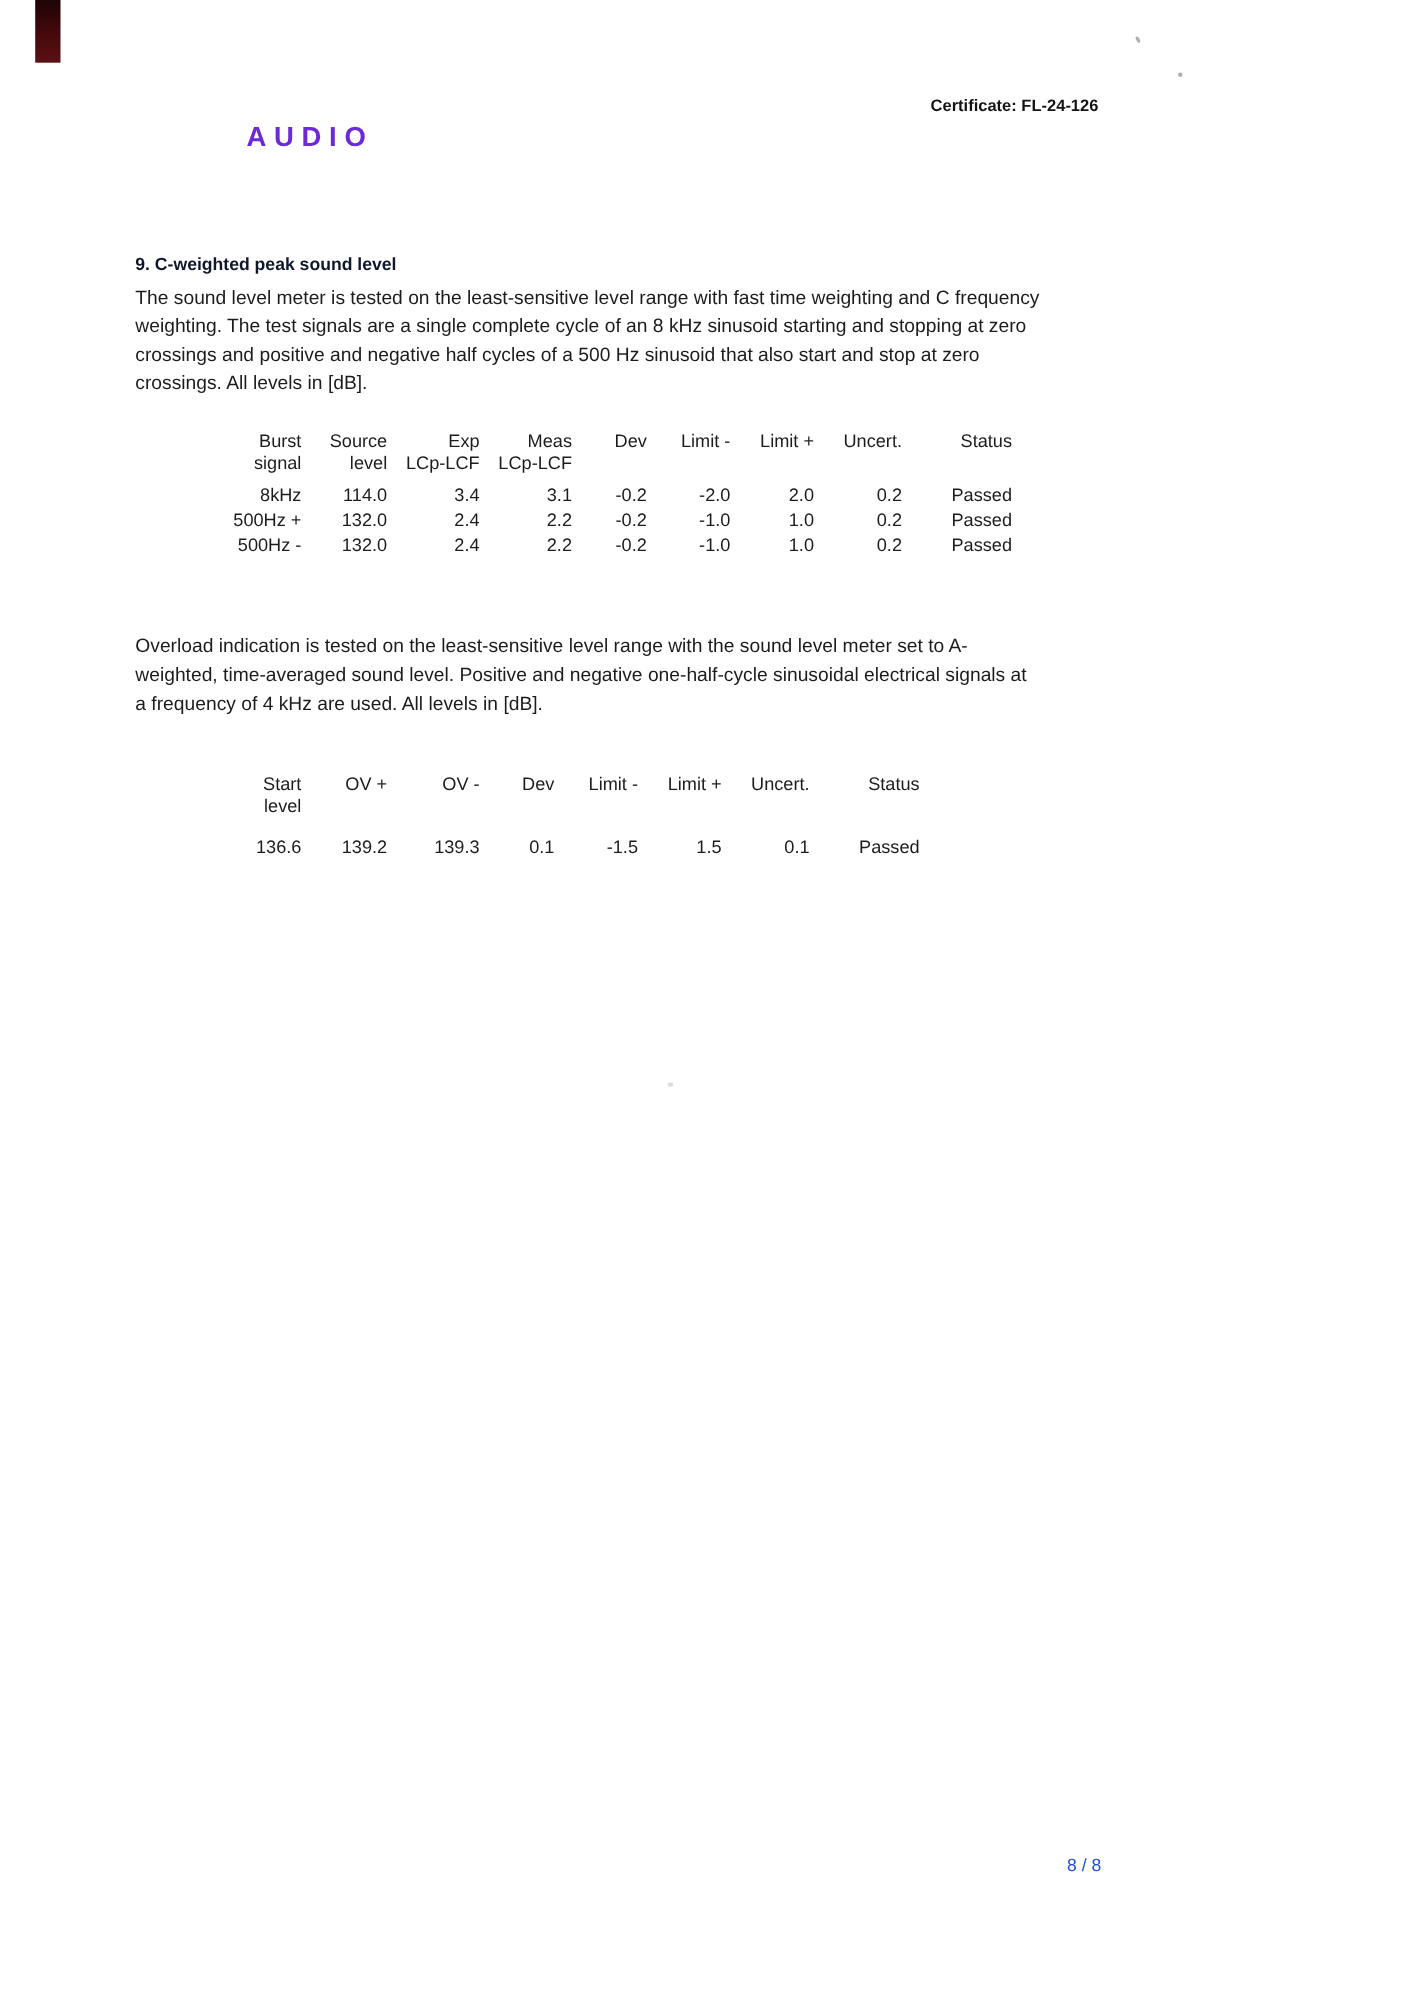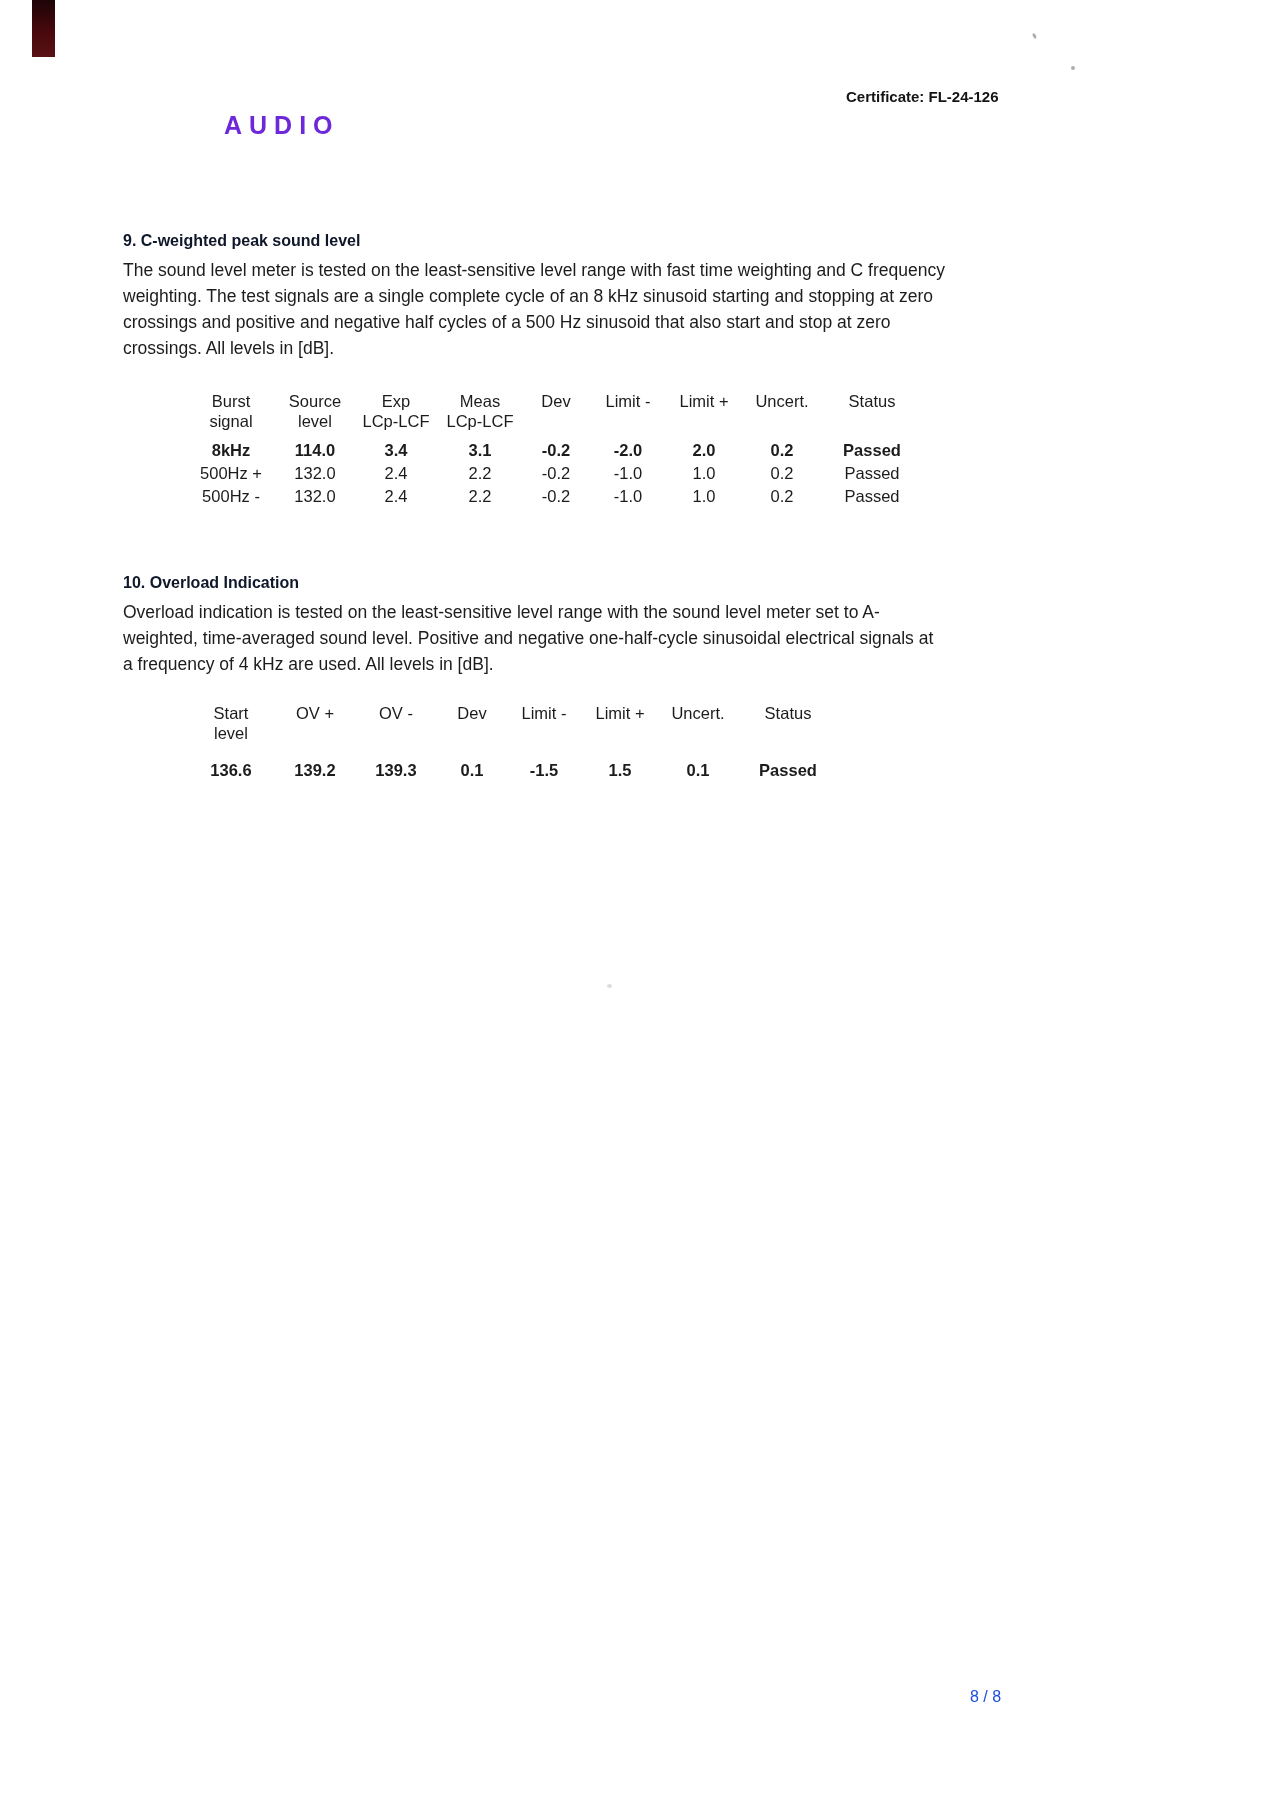--- a/index.html
+++ b/index.html
@@ -34,23 +34,23 @@
   .sec { position:absolute; left:123px; }
   .sec9 { top:232px; }
   .sec10 { top:574px; }
   .sec-title { font-size:16px; font-weight:700; color:#0f172a; margin:0 0 7px 0; letter-spacing:0; }
   .sec-body { width:822px; font-size:17.5px; line-height:26px; color:#1c1c1c; }
 
   
   .tbl { position:absolute; border-collapse:collapse; font-size:16.5px; color:#1c1c1c; }
   .tbl9 { left:186px; top:390px; }
   .tbl10 { left:186px; top:702px; }
-  .tbl th, .tbl td { font-weight:400; text-align:center; padding:1px 2px; vertical-align:top; }
+  .tbl th, .tbl td { font-weight:400; text-align:right; padding:1px 2px; vertical-align:top; }
   .tbl th div { line-height:20px; min-height:2px; }
-  .tbl tr.first-row td { padding-top:8px; line-height:21px;font-weight:bold; }
+  .tbl tr.first-row td { padding-top:8px; line-height:21px; }
   .tbl10 tr.first-row td { padding-top:16px; }
   .tbl tr.data td { line-height:21px; }
 
   .c-burst { width:86px; } .c-src { width:74px; } .c-exp { width:80px; } .c-meas { width:80px; }
   .c-dev { width:64px; } .c-lm { width:72px; } .c-lp { width:72px; } .c-unc { width:76px; }
   .c-status { width:96px; }
 
   .page-number { position:absolute; left:970px; top:1688px; font-size:16px; color:#1d4ed8; }
 </style>
 </head>
@@ -146,21 +146,20 @@
         <td>-0.2</td>
         <td>-1.0</td>
         <td>1.0</td>
         <td>0.2</td>
         <td>Passed</td>
       </tr>
     </tbody>
   </table>
 
   <div class="sec sec10">
-    <h2 class="sec-title">10. Overload Indication</h2>
     <div class="sec-body">Overload indication is tested on the least-sensitive level range with the sound level meter set to A-weighted, time-averaged sound level. Positive and negative one-half-cycle sinusoidal electrical signals at a frequency of 4 kHz are used. All levels in [dB].</div>
   </div>
 
   <table class="tbl tbl10">
     <thead>
       <tr>
         <th class="c-burst">
             <div>Start</div>
             <div>level</div>
           </th>

